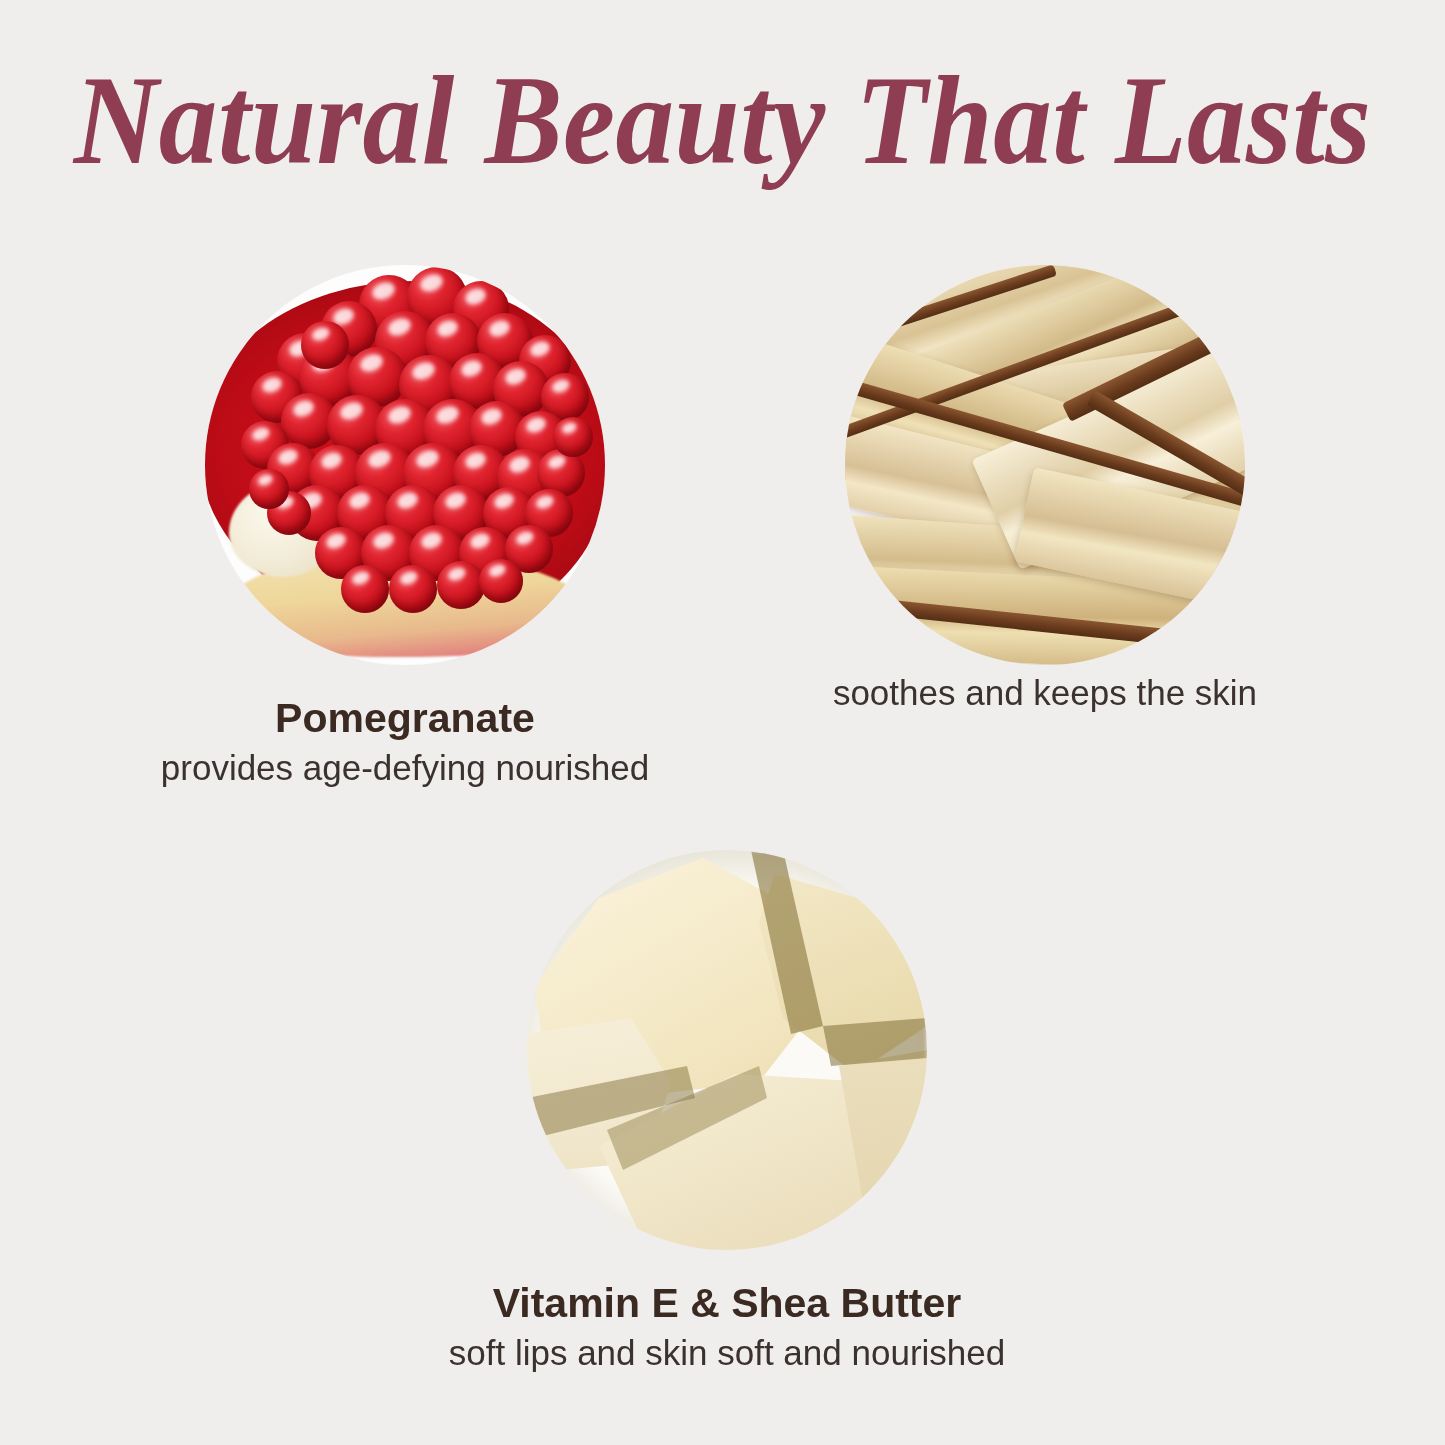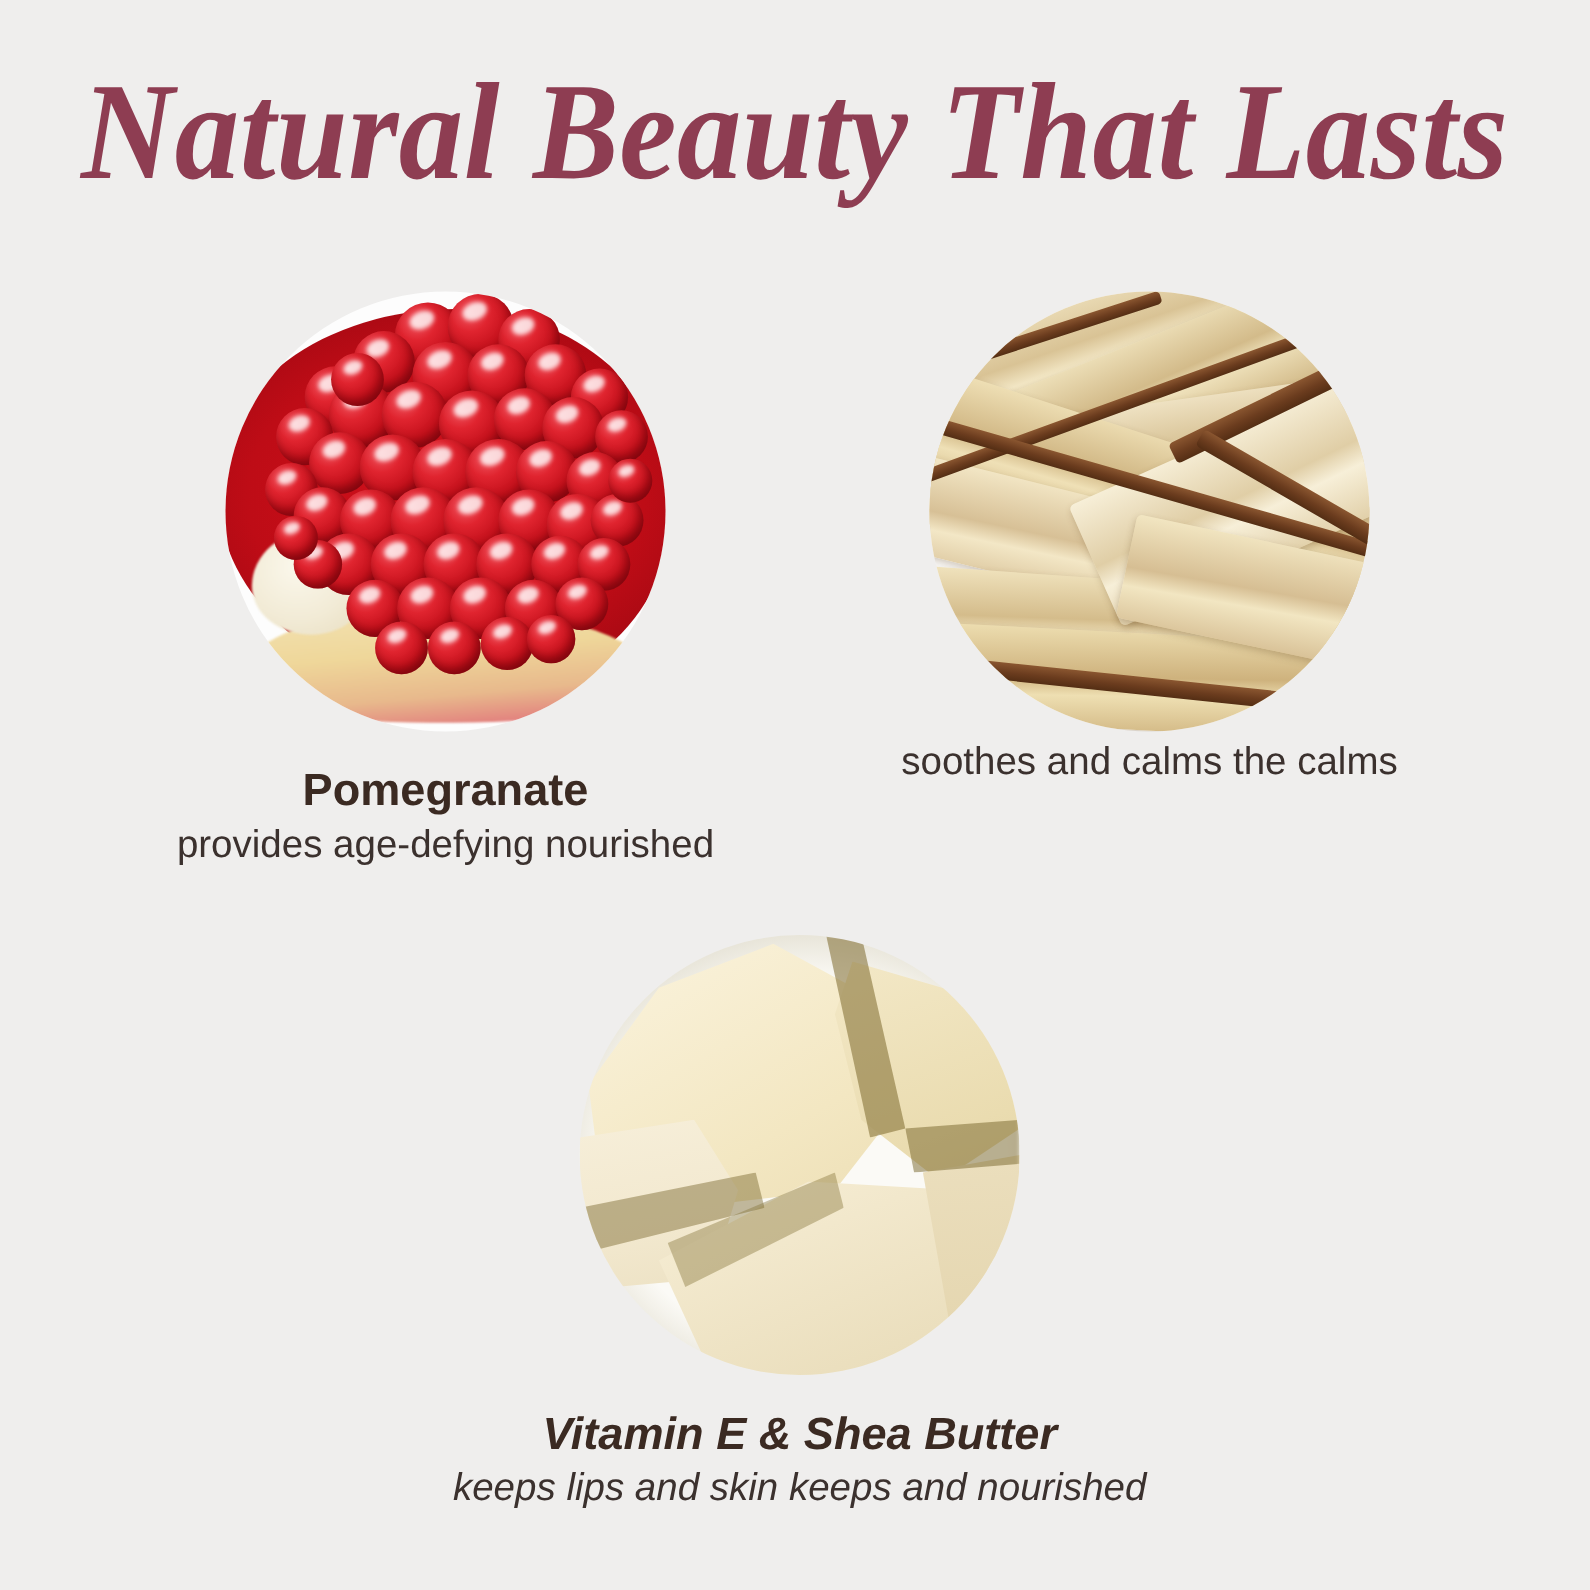--- a/index.html
+++ b/index.html
@@ -75,21 +75,21 @@
     font-weight: 400;
     font-size: 35px;
     line-height: 1.12;
     color: #3B312E;
     white-space: nowrap;
   }
 
   
   #ing-pomegranate { left: 5px; top: 265px; width: 800px; }
   #ing-aloe        { left: 645px; top: 265px; width: 800px; }
-  #ing-vitamin     { left: 327px; top: 850px; width: 800px; font-style: italic; }
+  #ing-vitamin     { left: 327px; top: 850px; width: 800px; }
 
   
   .pom-bg { background: #FDFDFD; }
   .pom-mass {
     position: absolute;
     left: -2%;
     top: 4%;
     width: 104%;
     height: 88%;
     background:
@@ -249,21 +249,21 @@
             <div class="bark" style="left: -10%; top: 22%; width: 120%; height: 3%; transform: rotate(-20deg); z-index: 30;"></div>
             <div class="bark" style="left: -6%; top: 44%; width: 122%; height: 3.4%; transform: rotate(16deg); z-index: 31;"></div>
             <div class="bark" style="left: 52%; top: 20%; width: 66%; height: 5%; transform: rotate(-26deg); z-index: 32;"></div>
             <div class="bark" style="left: -12%; top: 88%; width: 128%; height: 4%; transform: rotate(6deg); z-index: 33;"></div>
             <div class="bark" style="left: 58%; top: 44%; width: 52%; height: 4.2%; transform: rotate(30deg); z-index: 34;"></div>
             <div class="bark" style="left: -6%; top: 9%; width: 60%; height: 3%; transform: rotate(-18deg); z-index: 35;"></div>
           </div>
       </div>
     </div>
 
-    <div class="ing-sub">soothes and calms the calms</div>
+    <div class="ing-sub">soothes and keeps the skin</div>
   </div>
 
   <div class="ingredient" id="ing-vitamin">
 
     <div class="circle-wrap shea-bg">
       <div class="photo">
         <div id="shea-layer">
             <div class="chunk" style="inset: 0px; clip-path: polygon(2% 34%, 18% 12%, 44% 2%, 66% 14%, 72% 40%, 58% 58%, 24% 62%, 4% 50%); background: linear-gradient(150deg, rgb(251, 244, 223) 0%, rgb(243, 231, 194) 45%, rgb(227, 210, 162) 100%); z-index: 5;"></div>
             <div class="chunk" style="inset: 0px; clip-path: polygon(62% 6%, 96% 16%, 100% 44%, 82% 56%, 64% 42%, 58% 18%); background: linear-gradient(160deg, rgb(248, 239, 212) 0%, rgb(234, 220, 176) 55%, rgb(214, 196, 144) 100%); z-index: 6;"></div>
             <div class="chunk" style="inset: 0px; clip-path: polygon(0% 46%, 26% 42%, 36% 58%, 30% 78%, 8% 80%, -2% 64%); background: linear-gradient(170deg, rgb(253, 248, 234) 0%, rgb(242, 232, 206) 60%, rgb(226, 213, 176) 100%); z-index: 7;"></div>
@@ -272,16 +272,16 @@
             <div class="chunk" style="inset: 0px; clip-path: polygon(56% 0%, 64% 0%, 74% 44%, 66% 46%); background: rgba(125, 106, 46, 0.55); filter: blur(2px); z-index: 20;"></div>
             <div class="chunk" style="inset: 0px; clip-path: polygon(0% 62%, 40% 54%, 42% 62%, 2% 72%); background: rgba(120, 102, 44, 0.45); filter: blur(2px); z-index: 21;"></div>
             <div class="chunk" style="inset: 0px; clip-path: polygon(20% 70%, 58% 54%, 60% 62%, 24% 80%); background: rgba(130, 112, 52, 0.4); filter: blur(2px); z-index: 22;"></div>
             <div class="chunk" style="inset: 0px; clip-path: polygon(74% 44%, 100% 42%, 100% 52%, 76% 54%); background: rgba(118, 100, 42, 0.5); filter: blur(2px); z-index: 23;"></div>
           </div>
         <div class="shea-shadow"></div>
       </div>
     </div>
 
     <div class="ing-title">Vitamin E &amp; Shea Butter</div>
-    <div class="ing-sub">keeps lips and skin keeps and nourished</div>
+    <div class="ing-sub">soft lips and skin soft and nourished</div>
   </div>
 
 </div>
 
 </body></html>

